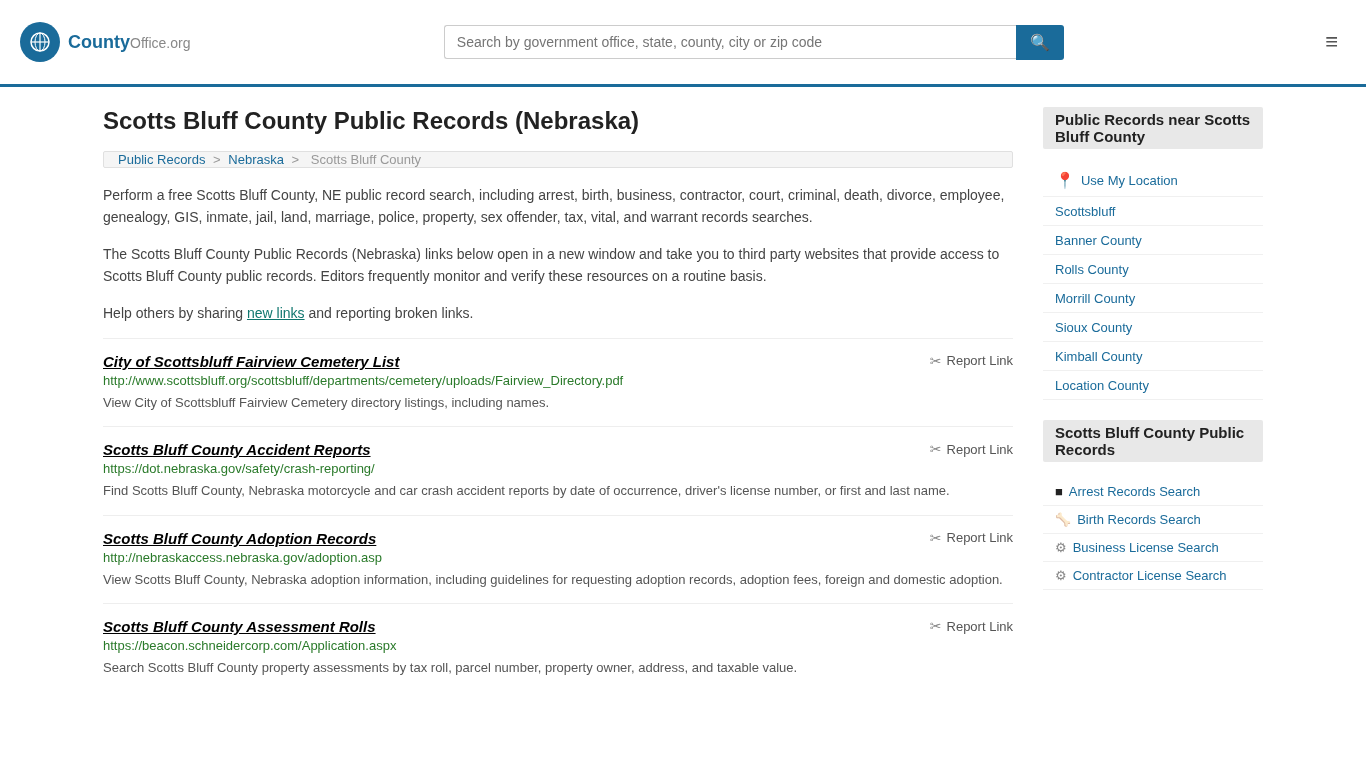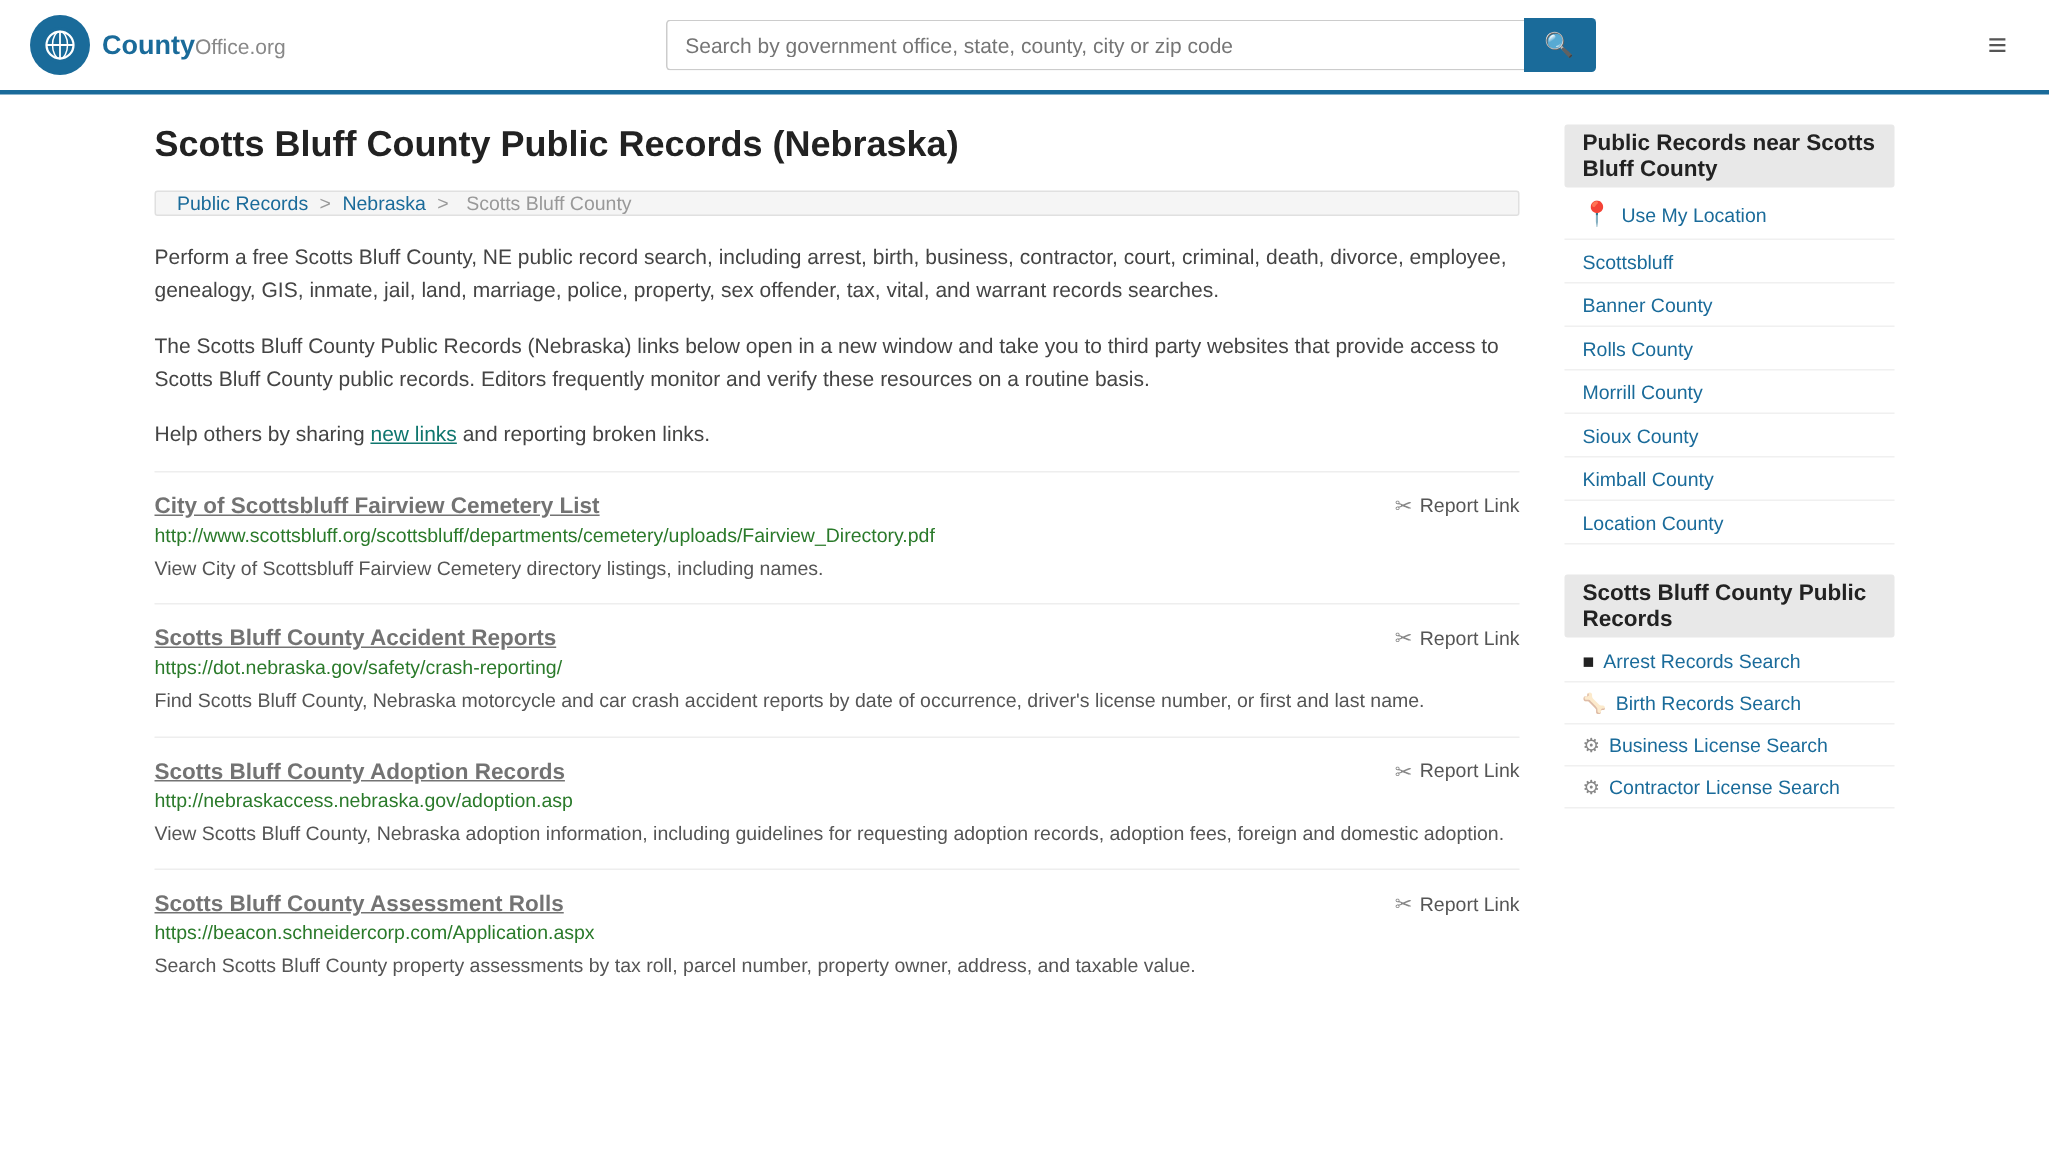--- a/index.html
+++ b/index.html
@@ -2,21 +2,21 @@
 <html><head>
   <meta charset="utf-8">
   <style>
     * { box-sizing: border-box; margin: 0; padding: 0; }
     body { font-family: Arial, sans-serif; font-size: 14px; color: #333; background: #fff; }
 
     
     .header {
       background: #fff;
       border-bottom: 3px solid #1a6b9a;
-      padding: 10px 20px;
+      padding: 22px 20px;
       display: flex;
       align-items: center;
       justify-content: space-between;
     }
     .logo-area {
       display: flex;
       align-items: center;
       gap: 8px;
     }
     .logo-circle {
@@ -117,23 +117,24 @@
       padding: 14px 0;
     }
     .record-header {
       display: flex;
       align-items: flex-start;
       justify-content: space-between;
     }
     .record-title {
       font-size: 15px;
       font-weight: bold;
-      color: #737373;
+      color: #000000;
       text-decoration: underline;
       cursor: pointer;
+      font-style: italic;
     }
     .report-link-btn {
       display: flex;
       align-items: center;
       gap: 5px;
       font-size: 13px;
       color: #555;
       cursor: pointer;
       white-space: nowrap;
       margin-left: 20px;
@@ -160,21 +161,21 @@
     }
     .sidebar-section {
       margin-bottom: 20px;
     }
     .sidebar-header {
       background: #e8e8e8;
       padding: 4px 12px;
       font-size: 15px;
       font-weight: bold;
       color: #222;
-      margin-bottom: 2px;
+      margin-bottom: 16px;
       border-radius: 2px;
     }
     .sidebar-list {
       list-style: none;
     }
     .sidebar-list li {
       padding: 6px 12px;
       border-bottom: 1px solid #f0f0f0;
     }
     .sidebar-list li a {

